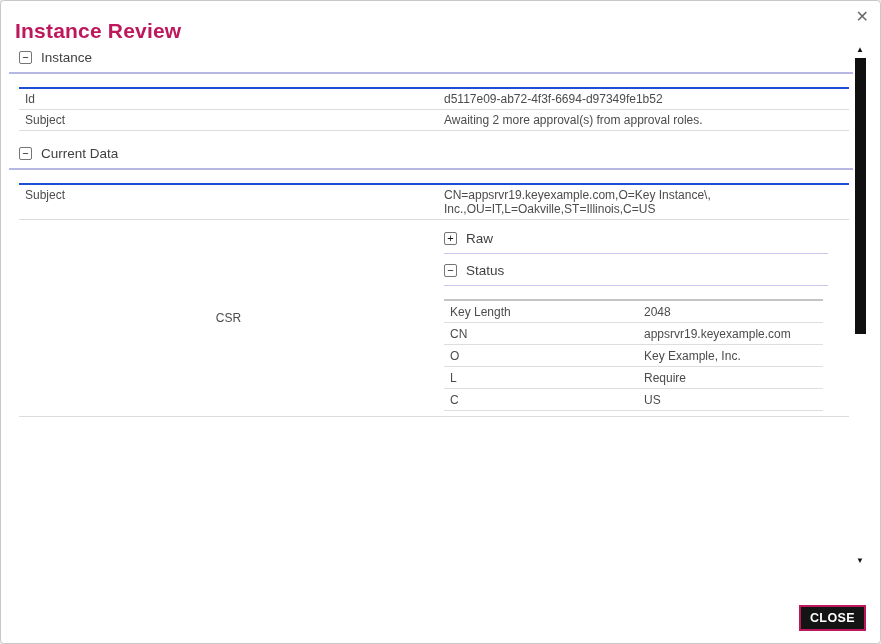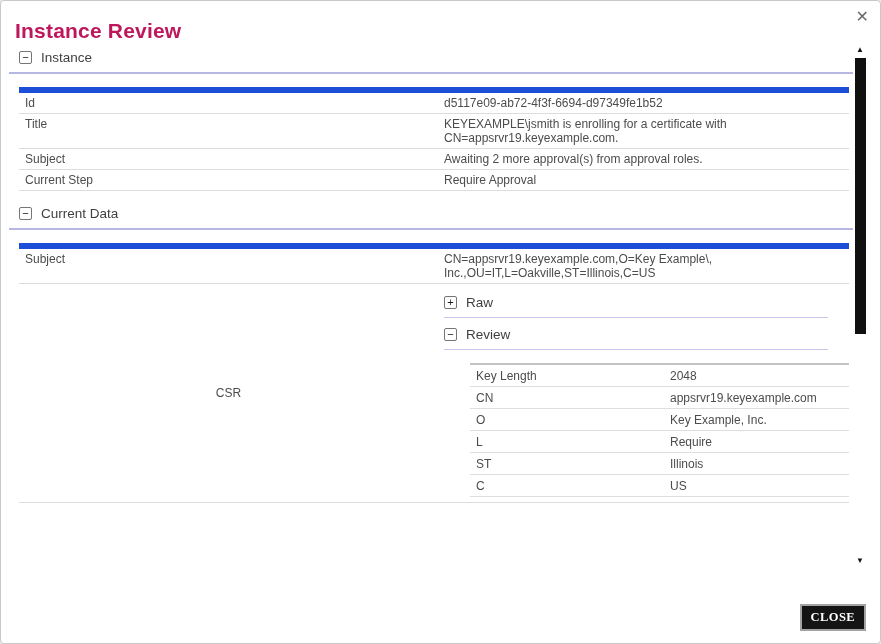--- a/index.html
+++ b/index.html
@@ -54,38 +54,37 @@
     border-collapse: collapse; table-layout: fixed;
     font-size: 12px; color: #4c4c4c;
   }
   table.kv td {
     border-bottom: 1px solid #dcdcdc;
     padding: 3px 6px; vertical-align: top; line-height: 14px;
     word-wrap: break-word;
   }
   table.kv.main {
     width: 830px; margin-left: 10px; margin-top: 13px;
-    border-top: 6px solid #1d4ed8;
+    border-top: 2px solid #1d4ed8;
   }
   td.csr-label-cell { vertical-align: middle !important; text-align: center; }
   td.csr-value-cell { padding: 0 0 5px 6px !important; }
 
   .sub-head {
     display: flex; align-items: center; gap: 9px;
     margin: 10px 21px 0 0;
     padding-bottom: 6px;
     border-bottom: 1px solid #c7c7ec;
     font-size: 13.5px; color: #3f3f3f; line-height: 17px;
   }
   .sub-head.parsed { margin-top: 8px; }
 
   table.kv.parsed-table {
     width: 379px; margin-top: 13px;
     border-top: 2px solid #c4c4c4;
-    margin-left: 26px;
   }
   table.kv.parsed-table td { padding: 3.5px 6px; border-bottom: 1px solid #dedede; }
 
   .sbar {
     position: absolute; left: 852px; top: 44px;
     width: 14px; height: 521px; background: #fff;
   }
   .sbtn {
     position: absolute; left: 0; width: 14px; height: 10px;
     font-size: 8px; line-height: 10px; text-align: center; color: #111;
@@ -95,22 +94,22 @@
   .sbtn.down { bottom: 0; }
   .sthumb {
     position: absolute; left: 2px; top: 13px;
     width: 11px; height: 276px; background: #101010;
     cursor: pointer;
   }
 
   .close-btn {
     position: absolute; right: 14px; bottom: 12px;
     background: #141414; color: #fff;
-    border: 2px solid #a3a3a3;
-    font-family: Liberation Serif, serif;
+    border: 2px solid #be185d;
+    font-family: Liberation Sans, sans-serif;
     font-size: 12.5px; font-weight: bold; letter-spacing: 0.4px;
     padding: 4px 9px; cursor: pointer;
   }
 </style>
 </head>
 <body>
 
 <div class="modal">
 
   <div class="dialog-title">Instance Review</div>
@@ -127,61 +126,53 @@
       <colgroup>
           <col style="width:419px">
           <col>
         </colgroup>
       <tbody>
           <tr>
         <td class="label">Id</td>
         <td>d5117e09-ab72-4f3f-6694-d97349fe1b52</td>
       </tr>
       <tr>
-        <td class="label">Title</td>
-        <td>KEYEXAMPLE\jsmith is enrolling for a certificate with CN=appsrvr19.keyexample.com.</td>
-      </tr>
-      <tr>
         <td class="label">Subject</td>
         <td>Awaiting 2 more approval(s) from approval roles.</td>
-      </tr>
-      <tr>
-        <td class="label">Current Step</td>
-        <td>Require Approval</td>
       </tr>
     </tbody>
       </table>
 
     <div class="section-head">
       <span class="tog">−</span>
       <span>Current Data</span>
     </div>
 
     <table class="kv main">
       <colgroup>
           <col style="width:419px">
           <col>
         </colgroup>
       <tbody>
           <tr>
         <td class="label">Subject</td>
-        <td>CN=appsrvr19.keyexample.com,O=Key Example\, Inc.,OU=IT,L=Oakville,ST=Illinois,C=US</td>
+        <td>CN=appsrvr19.keyexample.com,O=Key Instance\, Inc.,OU=IT,L=Oakville,ST=Illinois,C=US</td>
       </tr>
       <tr>
         <td class="csr-label-cell">CSR</td>
         <td class="csr-value-cell">
 
           <div class="sub-head">
             <span class="tog">+</span>
             <span>Raw</span>
           </div>
 
           <div class="sub-head parsed">
             <span class="tog">−</span>
-            <span>Review</span>
+            <span>Status</span>
           </div>
 
           <table class="kv parsed-table">
             <colgroup>
                   <col style="width:194px">
                   <col>
                 </colgroup>
             <tbody>
                   <tr>
               <td>Key Length</td>
@@ -193,24 +184,20 @@
             </tr>
             <tr>
               <td>O</td>
               <td>Key Example, Inc.</td>
             </tr>
             <tr>
               <td>L</td>
               <td>Require</td>
             </tr>
             <tr>
-              <td>ST</td>
-              <td>Illinois</td>
-            </tr>
-            <tr>
               <td>C</td>
               <td>US</td>
             </tr>
           </tbody>
               </table>
 
         </td>
       </tr>
     </tbody>
       </table>

